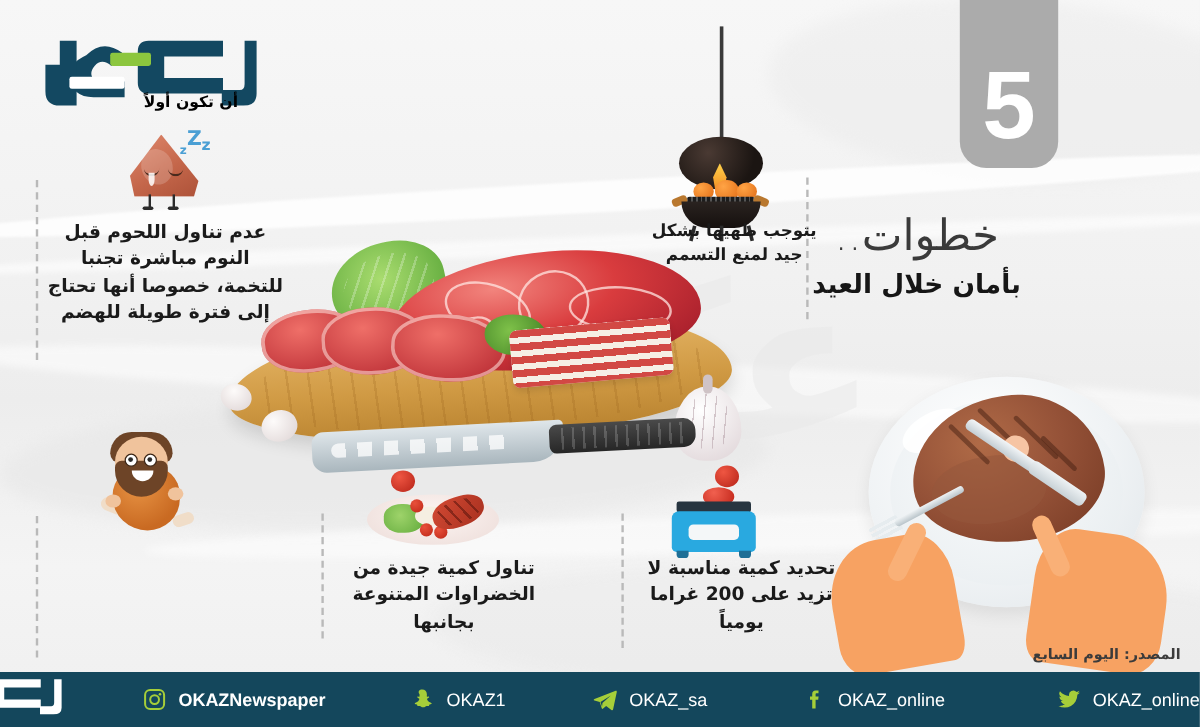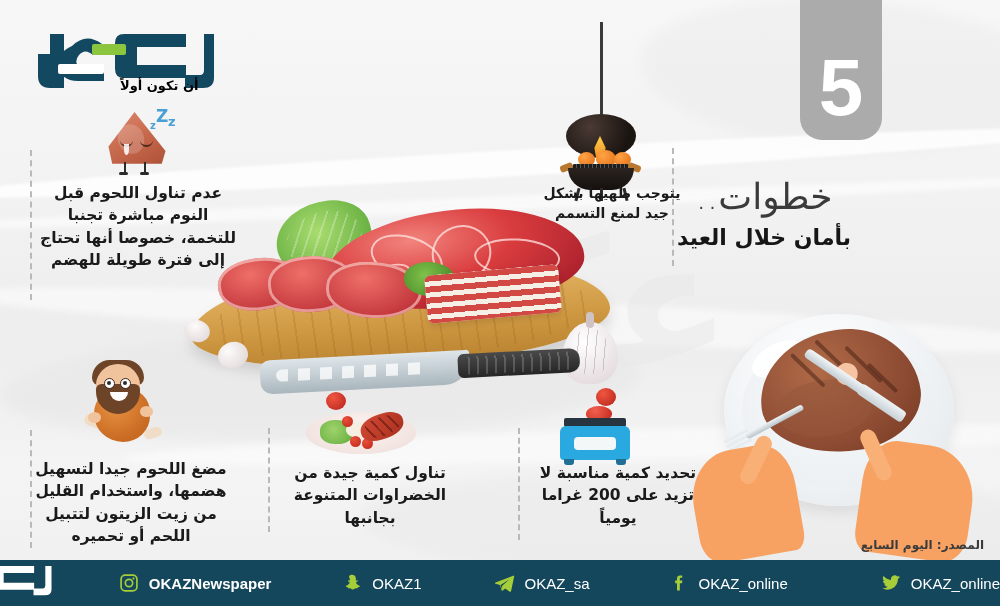--- a/index.html
+++ b/index.html
@@ -379,23 +379,20 @@
       <div class="hair"></div>
         <div class="head"></div>
       <div class="beard"></div>
         <div class="mouth"></div>
       <div class="eye l"></div>
         <div class="eye r"></div>
       <div class="pup l"></div>
         <div class="pup r"></div>
     </div>
   </div>
-  <div class="tip" style="left:26px;top:458px;width:210px;">
-    <div class="txt">مضغ اللحوم جيدا لتسهيل هضمها، واستخدام القليل من زيت الزيتون لتتبيل اللحم أو تحميره</div>
-  </div>
 
   <div class="divider" style="left:268px;top:428px;height:104px;"></div>
   <div class="ill" style="left:306px;top:404px;">
     <div class="plate">
       <div class="dish"></div>
       <div class="lettuce"></div>
         <div class="rice"></div>
       <div class="tom t1"></div>
         <div class="tom t2"></div>
         <div class="tom t3"></div>

